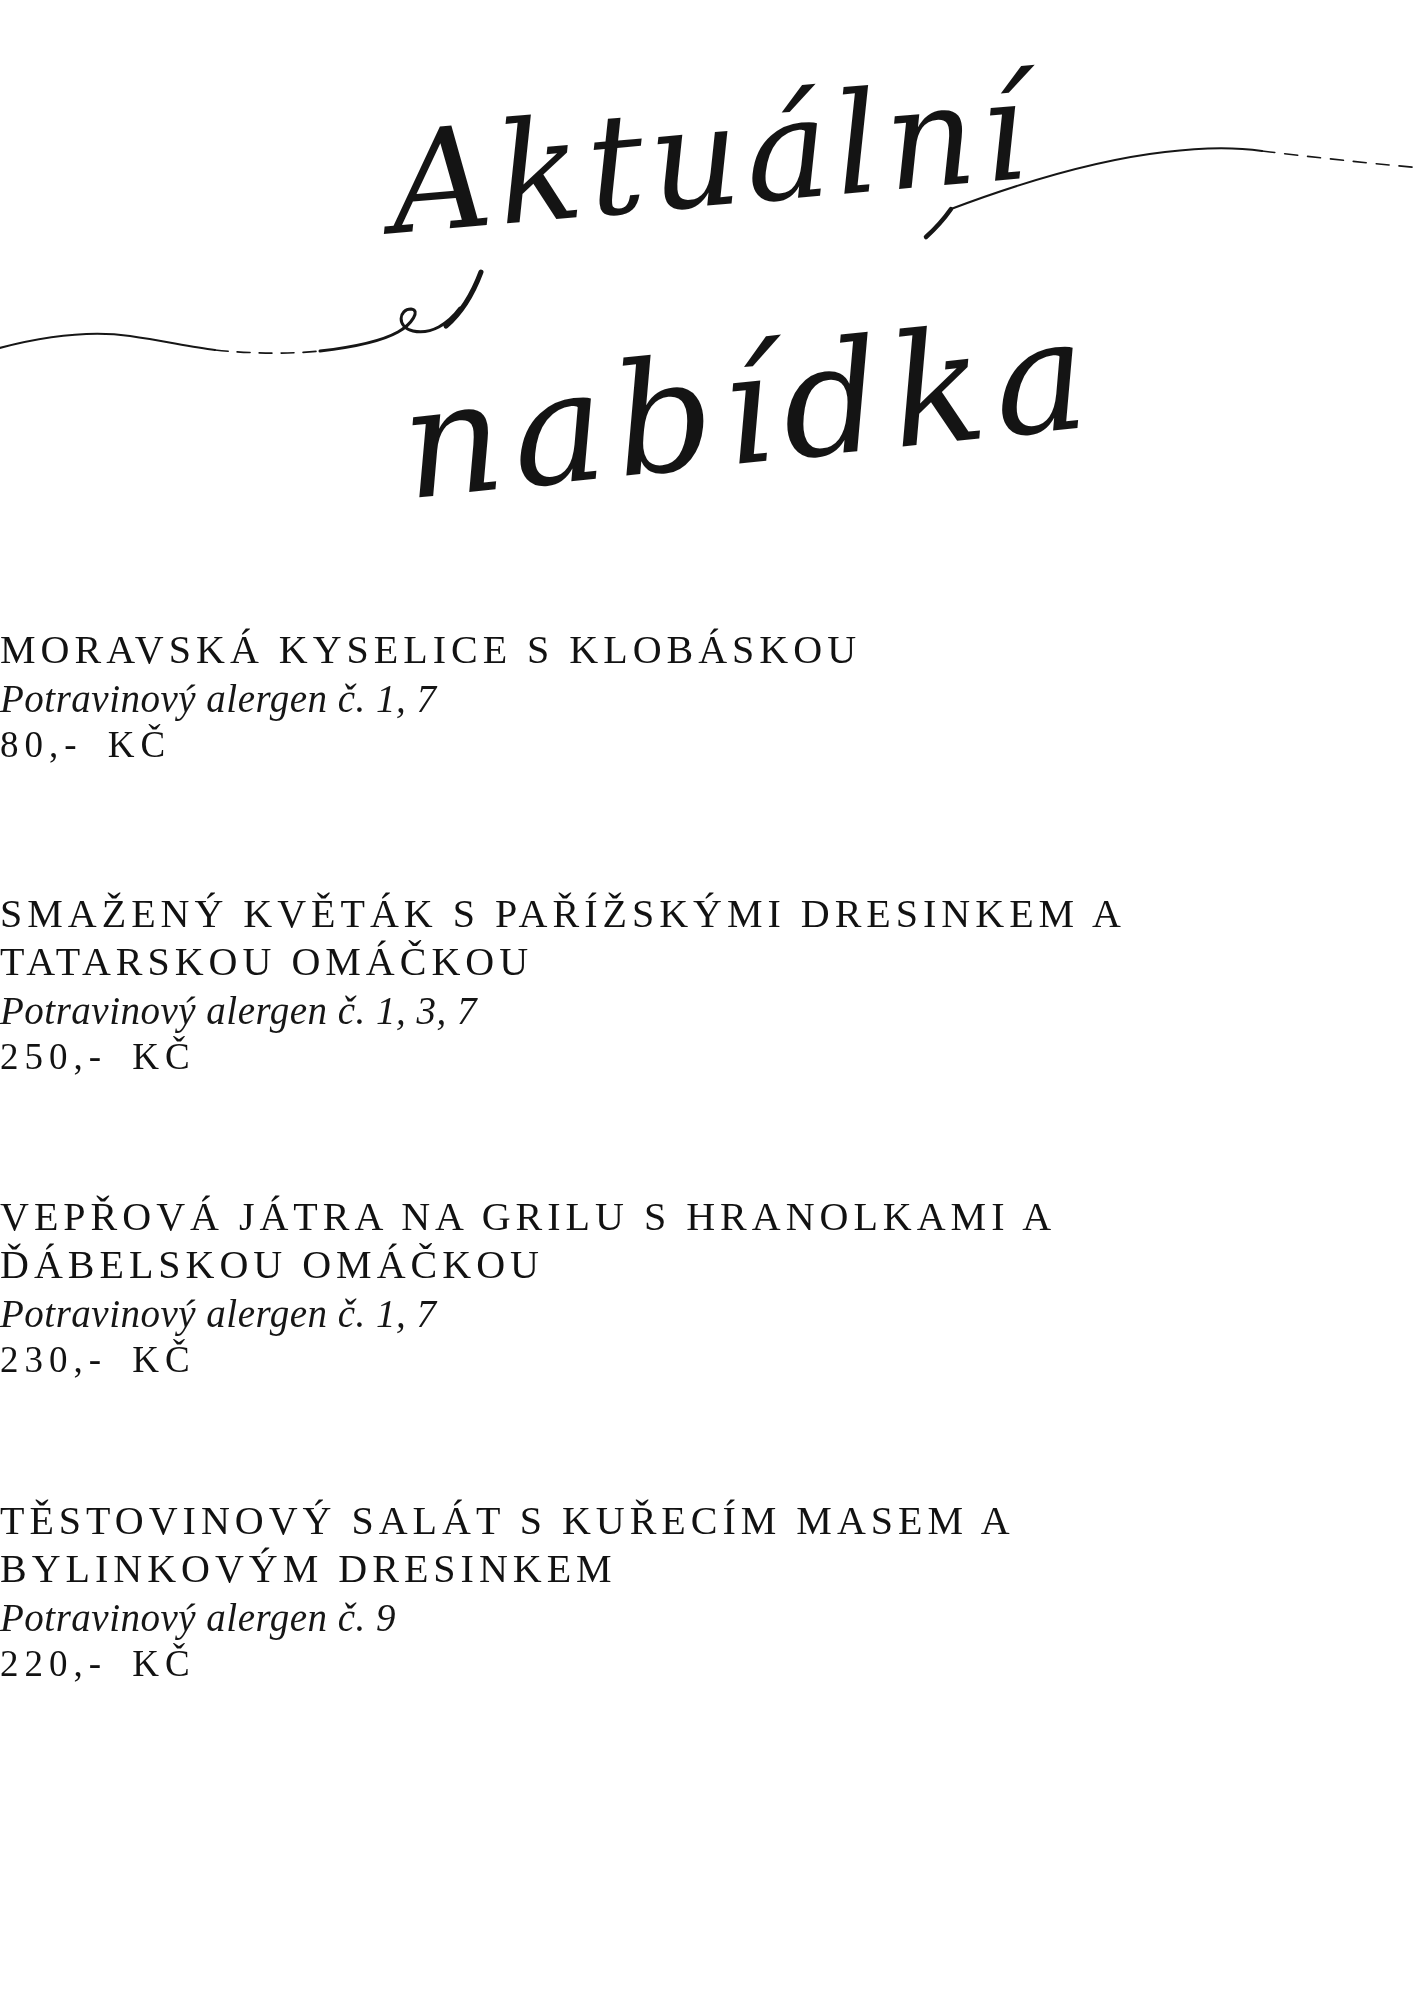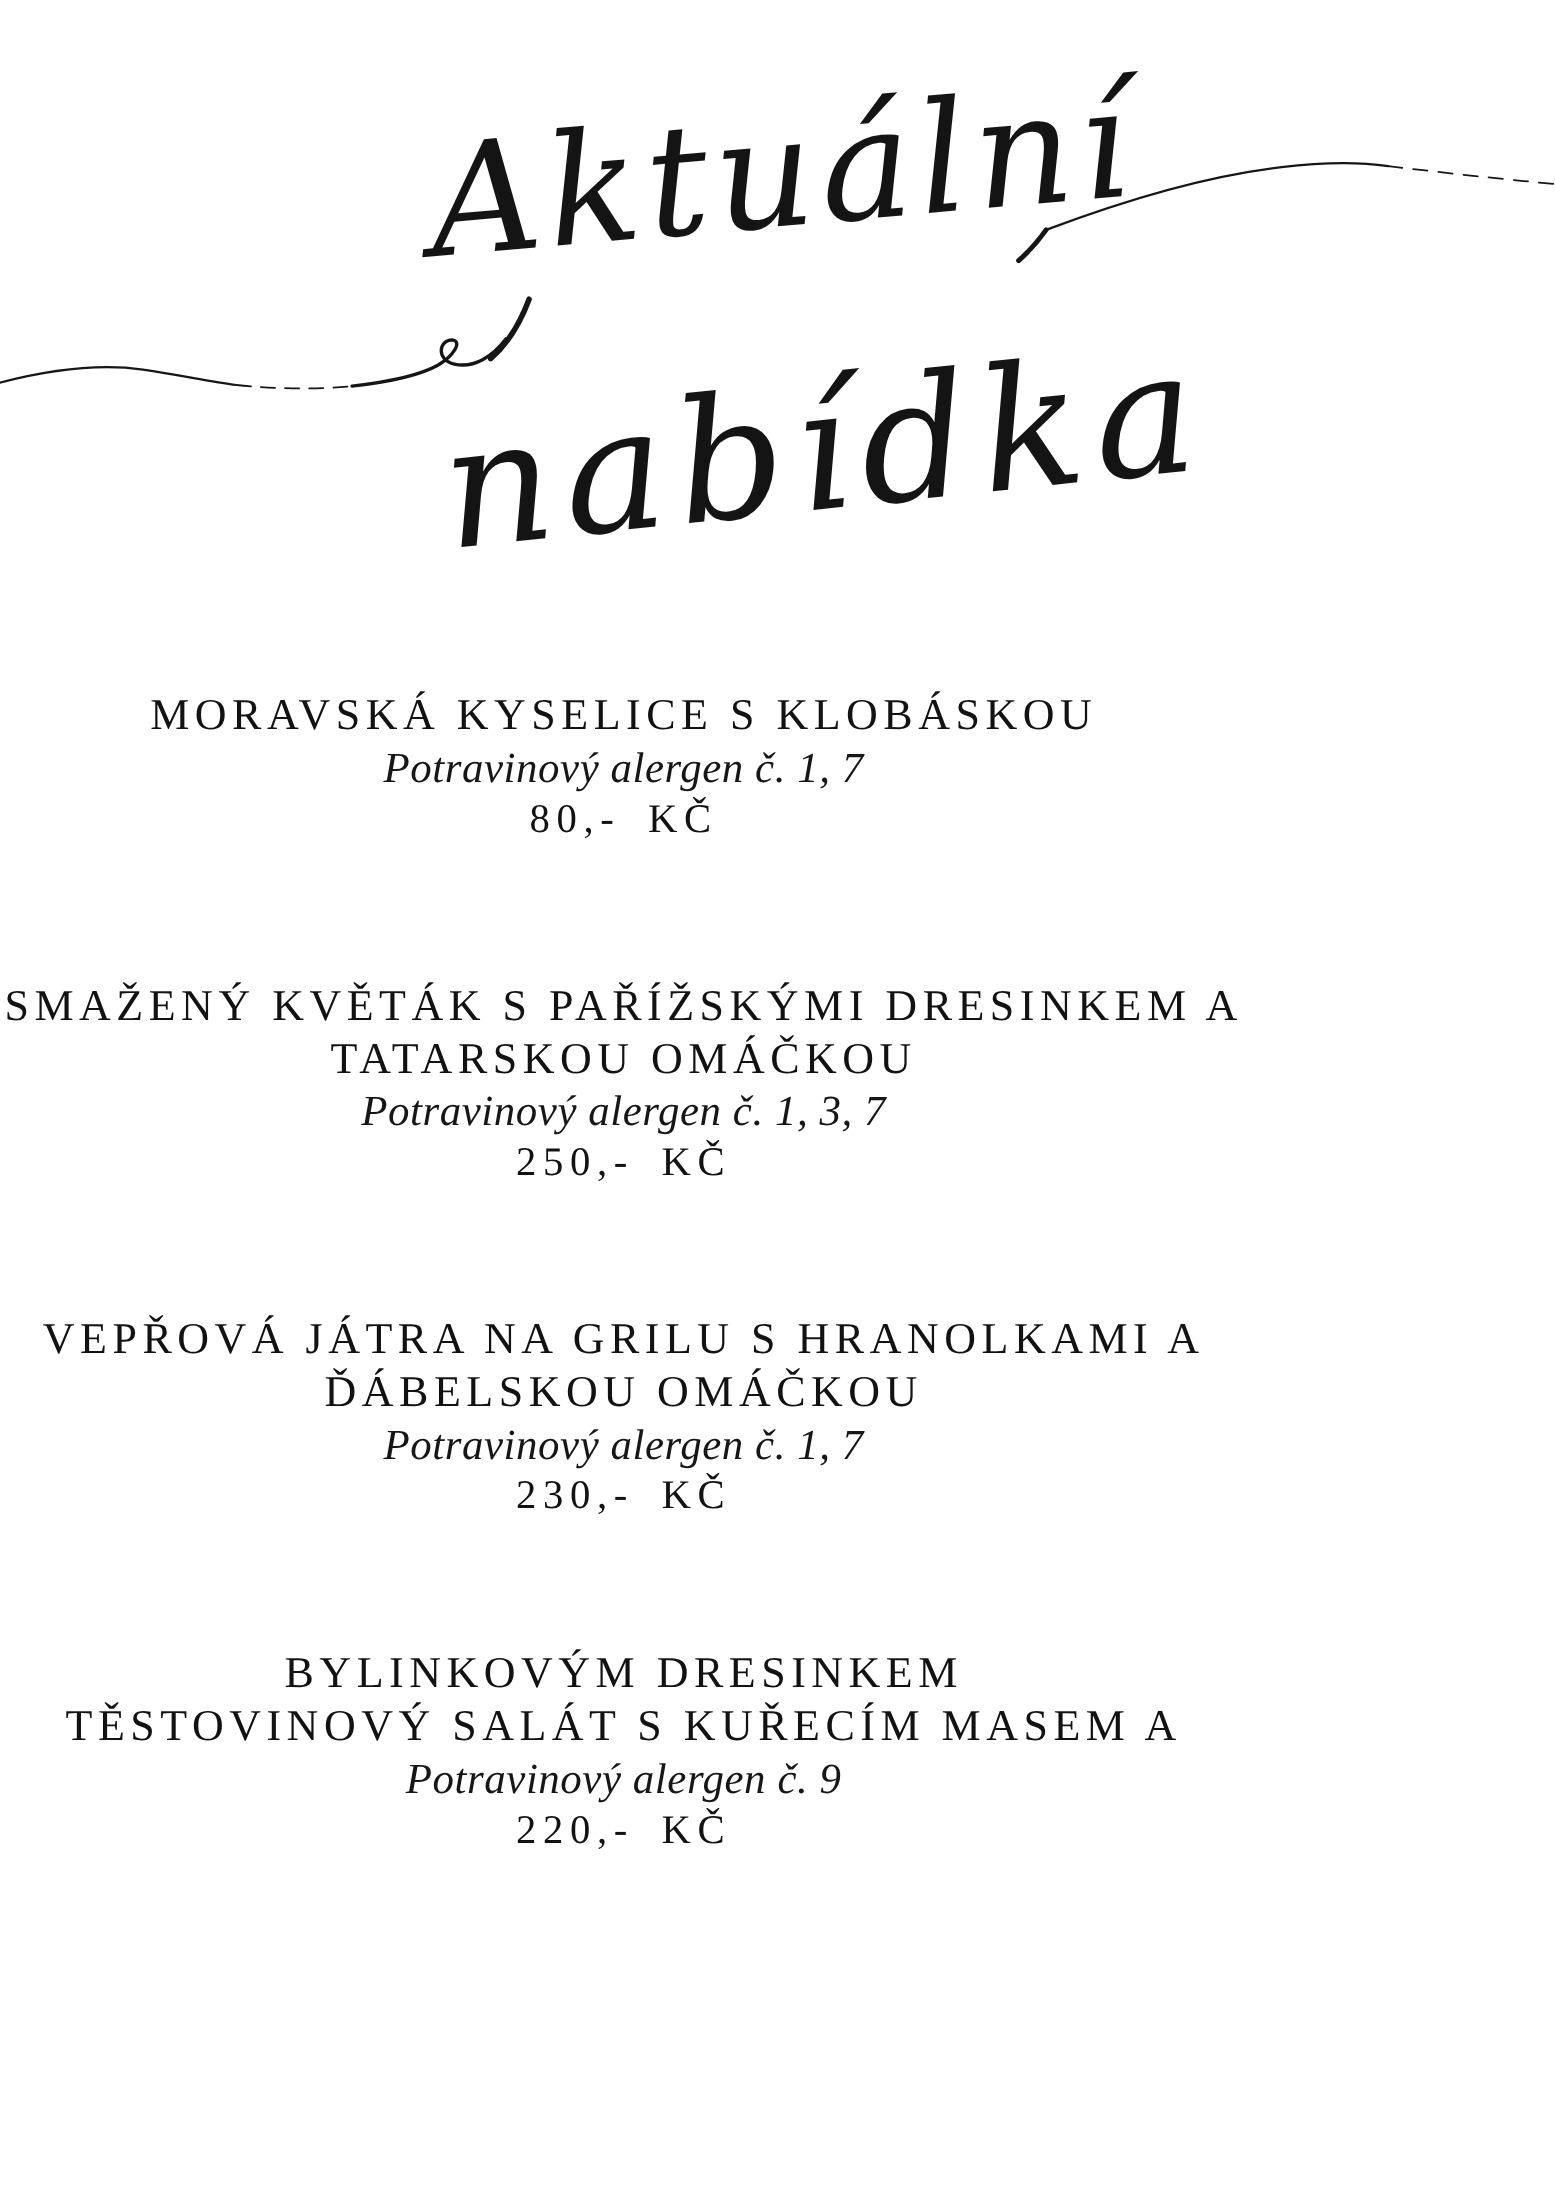--- a/index.html
+++ b/index.html
@@ -28,21 +28,20 @@
   }
   .flourish {
     fill: none;
     stroke: #161616;
     stroke-linecap: round;
   }
   .menu-item {
     position: absolute;
     left: 0;
     width: 1134px;
-    text-align: center;
   }
   .dish-name-line {
     font-size: 40px;
     line-height: 48px;
     letter-spacing: 5px;
     white-space: nowrap;
     color: #121212;
   }
   .allergen-note {
     font-style: italic;
@@ -101,20 +100,20 @@
     <div>
       <div class="dish-name-line">VEPŘOVÁ JÁTRA NA GRILU S HRANOLKAMI A</div>
       <div class="dish-name-line">ĎÁBELSKOU OMÁČKOU</div>
     </div>
     <div class="allergen-note">Potravinový alergen č. 1, 7</div>
     <div class="price">230,- KČ</div>
   </section>
 
   <section class="menu-item" style="top:1497px">
     <div>
+      <div class="dish-name-line">TĚSTOVINOVÝ SALÁT S KUŘECÍM MASEM A</div>
       <div class="dish-name-line">BYLINKOVÝM DRESINKEM</div>
-      <div class="dish-name-line">TĚSTOVINOVÝ SALÁT S KUŘECÍM MASEM A</div>
     </div>
     <div class="allergen-note">Potravinový alergen č. 9</div>
     <div class="price">220,- KČ</div>
   </section>
 
 </div>
 
 </body></html>

